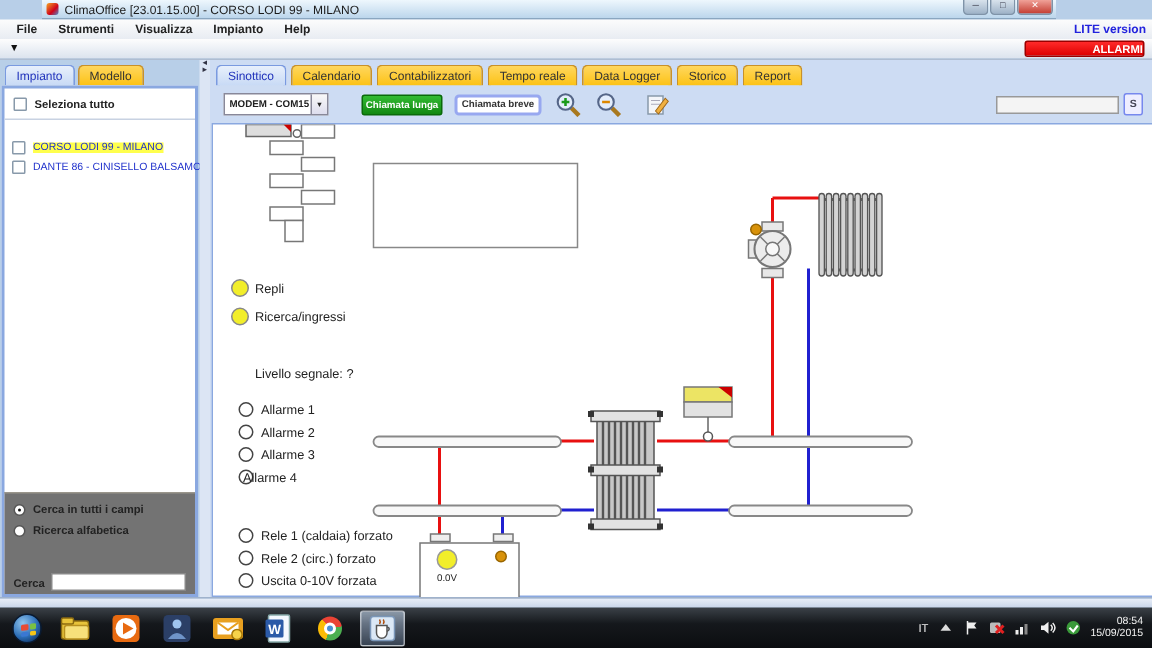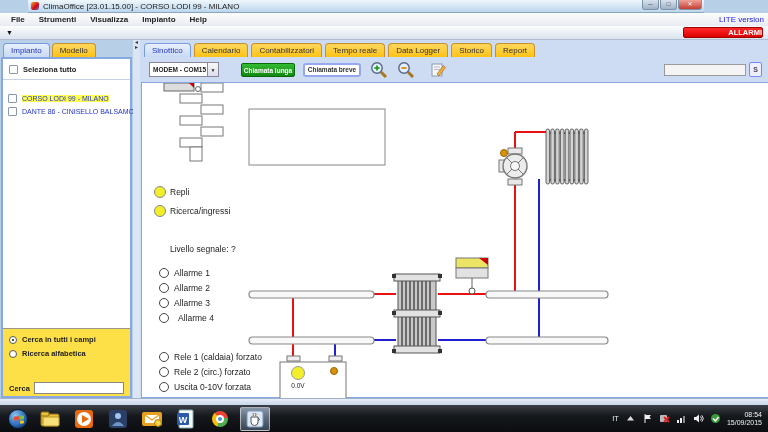--- a/index.html
+++ b/index.html
@@ -14,21 +14,21 @@
   #win-title { font-size:8px; color:#1a1a1a; white-space:nowrap; }
   #win-buttons { position:absolute; right:2px; top:0; display:flex; gap:1px; }
   .winbtn { width:17px; height:10px; font-size:6px; line-height:9px; text-align:center;
     color:#fff; border:1px solid #7f93a8; border-top:none; border-radius:0 0 3px 3px;
     background:linear-gradient(#d8e2ec,#9fb3c8); color:#334; }
   .winbtn.close { background:linear-gradient(#f0a198,#c43d32); color:#fff; width:24px; }
 
   #menubar { position:absolute; left:0; top:13px; width:768px; height:13px;
     background:linear-gradient(#fcfcfc,#e8ecf2); display:flex; align-items:center; gap:0; padding-left:4px; }
   .menu-item { font-size:8px; font-weight:bold; color:#222; padding:0 7px; cursor:default; }
-  #lite-version { position:absolute; right:4px; top:0; font-size:8px; font-weight:normal; color:#2222dd; line-height:13px; }
+  #lite-version { position:absolute; right:4px; top:0; font-size:8px; font-weight:bold; color:#2222dd; line-height:13px; }
 
   #toolstrip { position:absolute; left:0; top:26px; width:768px; height:14px;
     background:linear-gradient(#fdfdfd,#dbe3ee); border-bottom:1px solid #aebdd2; }
   #strip-dd { position:absolute; left:6px; top:3px; font-size:7px; color:#111; }
   #alarms-btn { position:absolute; right:5px; top:1px; width:80px; height:11px;
     background:linear-gradient(#ff2a2a,#dd0000); border:1px solid #990000; border-radius:2px;
     color:#fff; font-size:7.5px; font-weight:bold; text-align:right; line-height:10px; }
 
   
   #sidebar { position:absolute; left:0; top:40px; width:133px; height:358px; }
@@ -40,21 +40,21 @@
     border:2px solid #8aa8e0; background:#fff; }
   #select-all-row { display:flex; align-items:flex-start; gap:5px; padding:6px 6px 5px;
     border-bottom:1px solid #c8d2e2; }
   .cb { width:9px; height:9px; background:#fff; border:1px solid #8899aa; border-radius:1px; flex:none; }
   #select-all-label { font-size:7.5px; font-weight:bold; color:#222; }
   #plant-list { padding-top:12px; }
   .plant-row { display:flex; align-items:center; gap:5px; padding:2px 5px; }
   .plant-label { font-size:7px; color:#2233cc; white-space:nowrap; }
   .plant-label.hl { background:#ffff4d; }
   #search-panel { position:absolute; left:0; right:0; bottom:0; height:68px;
-    background:#fde047; border-top:1px solid #9a968c; padding:6px 6px 0; }
+    background:#737373; border-top:1px solid #9a968c; padding:6px 6px 0; }
   .radio-row { display:flex; align-items:center; gap:5px; margin-bottom:5px; }
   .radio { width:8px; height:8px; border-radius:50%; border:1px solid #555; background:#fff; position:relative; flex:none; }
   .radio.sel::after { content:''; position:absolute; inset:2px; border-radius:50%; background:#111; }
   .radio-label { font-size:7.5px; font-weight:bold; color:#222; }
   #cerca-row { display:flex; align-items:center; gap:4px; margin-top:24px; }
   #cerca-label { font-size:7.5px; font-weight:bold; color:#222; }
   #cerca-input { flex:1; height:12px; background:#fff; border:1px solid #888; }
 
   #splitter { position:absolute; left:133px; top:40px; width:7px; height:358px; background:#dce5f4; }
   .split-arrow { font-size:6px; color:#334; text-align:center; line-height:5px; }
@@ -347,21 +347,21 @@
           </g>
         </svg>
 
         
         <span class="dlabel" style="left:28px;top:104px">Repli</span>
         <span class="dlabel" style="left:28px;top:123px">Ricerca/ingressi</span>
         <span class="dlabel" style="left:28px;top:161px">Livello segnale: ?</span>
         <span class="dlabel" style="left:32px;top:185px">Allarme 1</span>
         <span class="dlabel" style="left:32px;top:200px">Allarme 2</span>
         <span class="dlabel" style="left:32px;top:215px">Allarme 3</span>
-        <span class="dlabel" style="left:36px;top:230px">Allarme 4</span>
+        <span class="dlabel" style="left:20px;top:230px">Allarme 4</span>
         <span class="dlabel" style="left:32px;top:269px">Rele 1 (caldaia) forzato</span>
         <span class="dlabel" style="left:32px;top:284px">Rele 2 (circ.) forzato</span>
         <span class="dlabel" style="left:32px;top:299px">Uscita 0-10V forzata</span>
         <span class="dlabel small" style="left:144px;top:299px;width:24px;text-align:center">0.0V</span>
       </div>
 
       <div id="vscroll">
         <div class="scroll-btn" style="top:1px">▲</div>
         <div id="vthumb"></div>
         <div class="scroll-btn" style="bottom:1px">▼</div>

